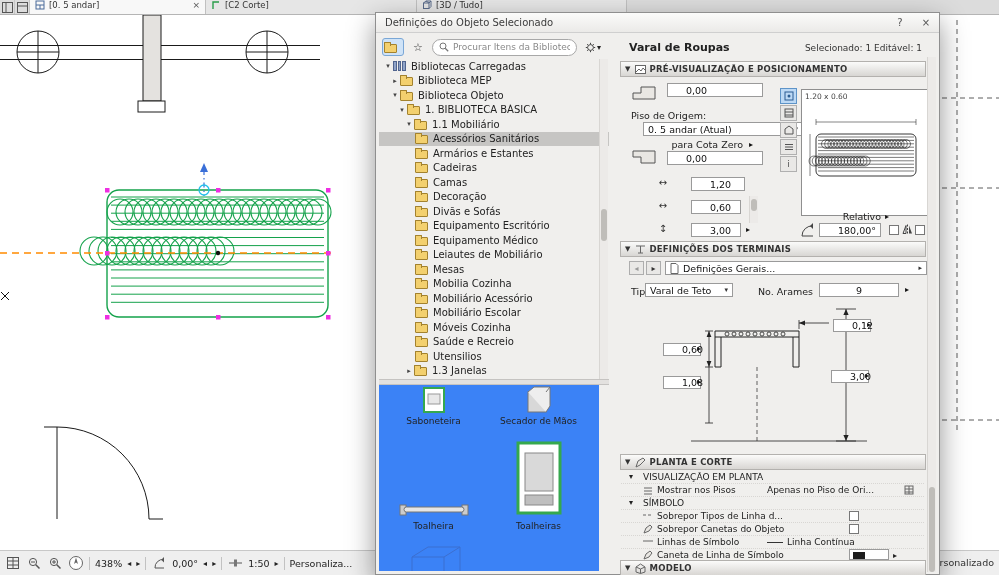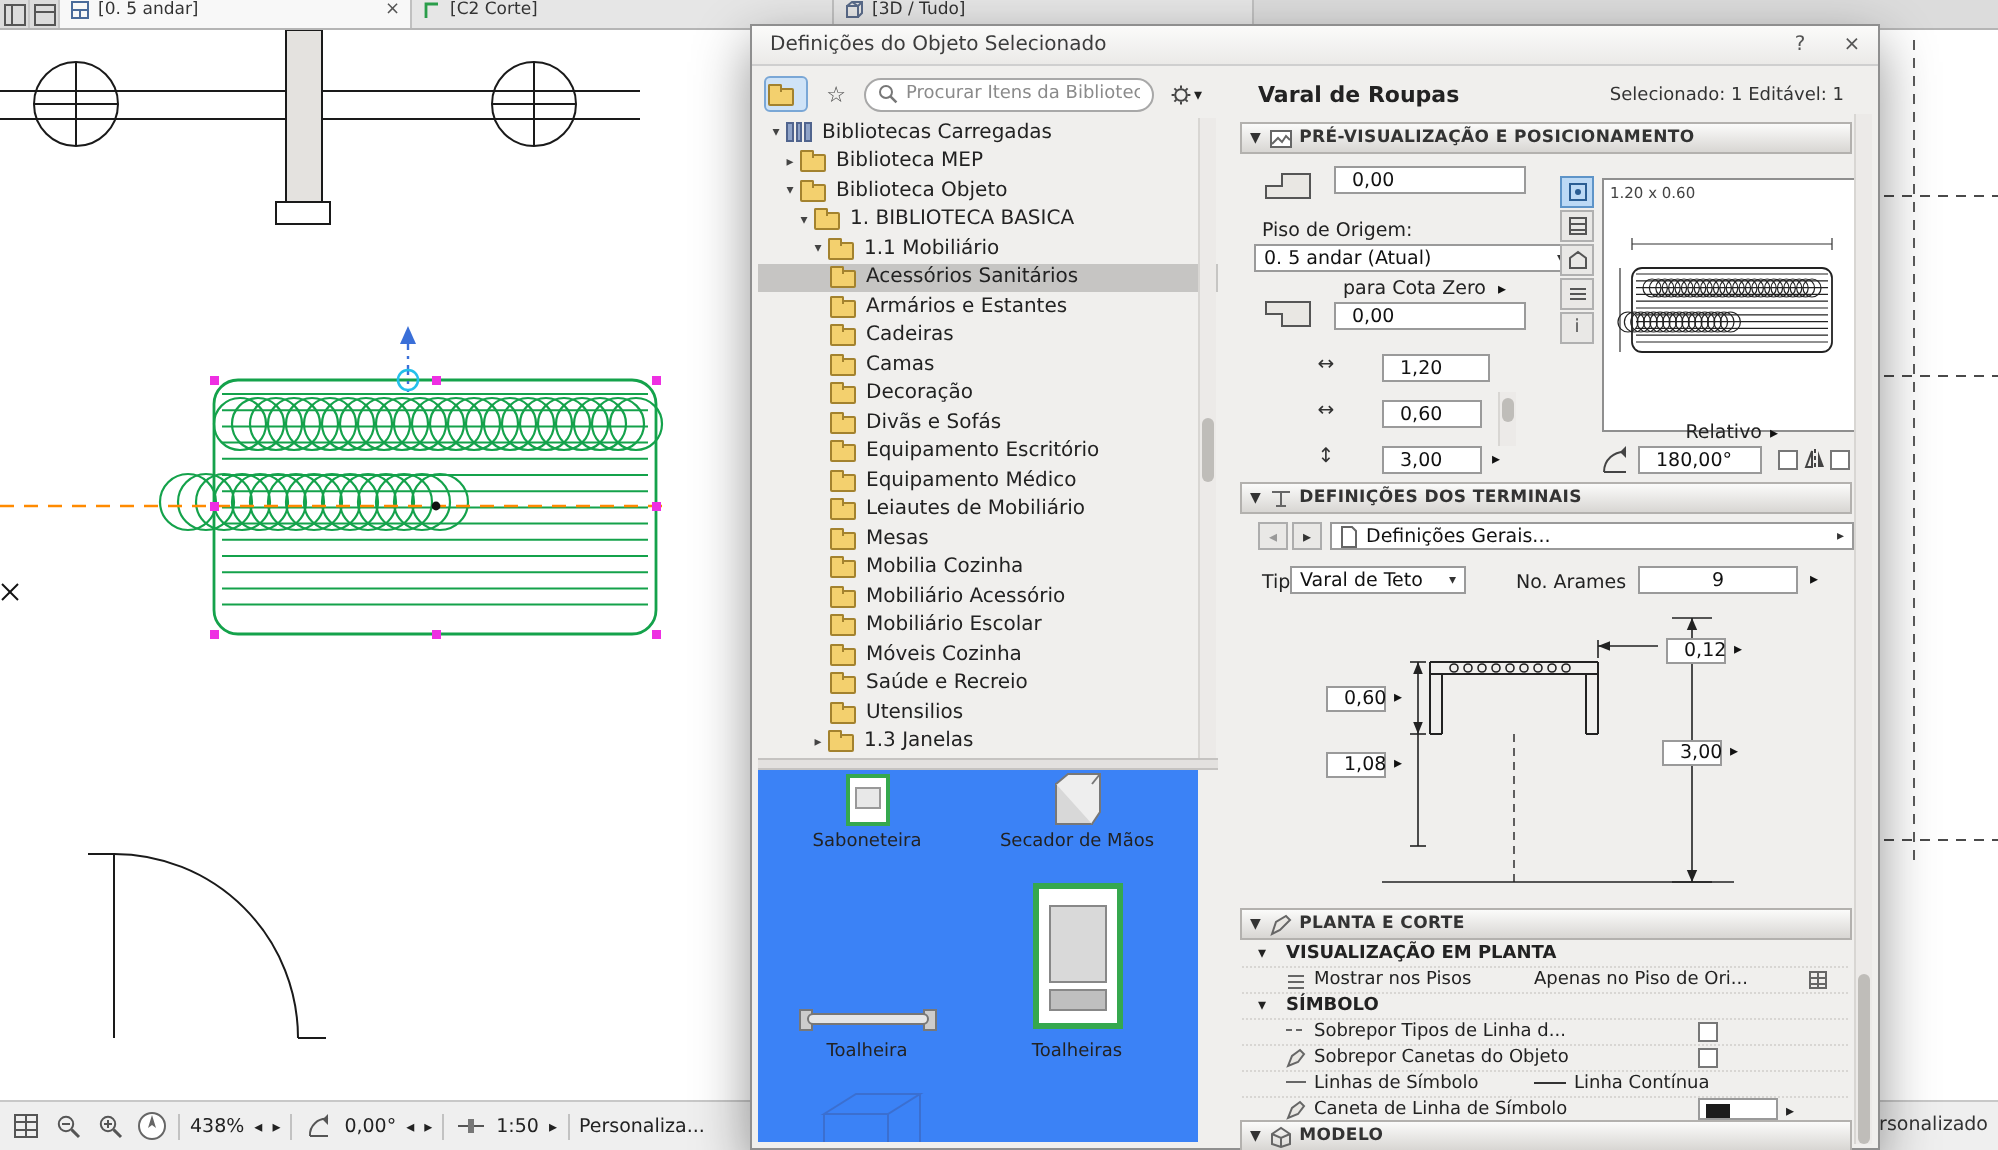--- a/index.html
+++ b/index.html
@@ -55,35 +55,35 @@
 .thumbs{position:absolute;left:0;right:10px;top:352px;bottom:0;background:#3b82f6;overflow:hidden}
 .tcell{position:absolute;width:105px;text-align:center;font-size:9px;color:#222}
 .ticon-box{display:flex;align-items:flex-end;justify-content:center}
 
 
 .right-pane{position:absolute;left:243px;top:20px;right:3px;bottom:0}
 .obj-name{position:absolute;left:10px;top:8px;font-size:11px;font-weight:bold;color:#222}
 .sel-info{position:absolute;right:14px;top:10px;font-size:9px;color:#333}
 .secbar{position:absolute;left:1px;right:10px;height:16px;background:linear-gradient(#fbfbfa,#d8d6d3);border:1px solid #b3b1ae;display:flex;align-items:center;gap:4px;padding:0 4px;font-size:8.5px;font-weight:bold;color:#333;letter-spacing:.2px}
 .secbar .tri{font-size:7px;font-weight:normal}
-.inp{position:absolute;background:#fff;border:1px solid #9a9a9a;font-size:9.5px;display:flex;align-items:center;padding:0 8px;color:#111;height:14px}
+.inp{position:absolute;background:#fff;border:1px solid #9a9a9a;font-size:9.5px;display:flex;align-items:center;padding:0 18px;color:#111;height:14px}
 .combo{position:absolute;background:#fff;border:1px solid #9a9a9a;font-size:9.5px;display:flex;align-items:center;padding:0 4px;color:#111;height:14px;white-space:nowrap;overflow:hidden}
 .combo .dd{margin-left:auto;font-size:7px;color:#333;padding-left:3px}
 .spin-btn{position:absolute;font-size:8px;color:#111}
 .lbl9{position:absolute;font-size:9.5px;color:#222;white-space:nowrap}
 .ficon{position:absolute;display:flex;align-items:center;justify-content:center;color:#333}
 .cb{position:absolute;width:10px;height:10px;background:#fff;border:1px solid #777}
 .strip-btn{position:absolute;left:161px;width:17px;height:16px;border:1px solid #b0b0b0;background:#e9e8e6;display:flex;align-items:center;justify-content:center}
 .strip-btn.sel{background:#bcd9f5;border-color:#5e94c8}
 .pv-box{position:absolute;left:182px;top:56px;width:128px;height:127px;background:#fff;border:1px solid #8f8f8f}
 .pv-size{position:absolute;left:3px;top:2px;font-size:7.5px;color:#444}
 .nav-btn{position:absolute;width:15px;height:14px;border:1px solid #adadad;background:#e9e8e6;text-align:center;line-height:13px;font-size:8px;color:#333}
 .prow{position:absolute;left:2px;right:12px;height:13px;font-size:9px;color:#222;border-bottom:1px dotted #d8d6d3}
 .prow span{position:absolute;top:1px;white-space:nowrap}
-.pgroup{font-weight:bold}
+.pgroup{font-weight:normal}
 .lineglyph{display:inline-block;width:16px;border-top:1.2px solid #333;vertical-align:middle;margin-right:4px}
 .penchip{position:absolute;background:#1c1c1c;width:12px;height:7px;top:2px;left:3px}
 </style>
 </head>
 <body>
 
 <svg class="canvas-svg" width="999" height="575" viewBox="0 0 999 575">
   <g stroke="#1a1a1a" stroke-width="1" fill="none">
     <line x1="0" y1="45.5" x2="320" y2="45.5"></line>
     <line x1="0" y1="59.5" x2="320" y2="59.5"></line>
@@ -500,21 +500,21 @@
       <span>PRÉ-VISUALIZAÇÃO E POSICIONAMENTO</span>
     </div>
 
     <div class="ficon" style="left:12px;top:50px">
         <svg width="26" height="18">
           <path d="M2,16 V10 H10 V4 H24 V16 Z" fill="#e9e7e3" stroke="#555"></path>
         </svg>
       </div>
     <div class="inp" style="left:48px;top:50px;width:96px">0,00</div>
     <div class="lbl9" style="left:12px;top:77px">Piso de Origem:</div>
-    <div class="combo" style="left:8px;top:89px;width:160px">
+    <div class="combo" style="left:24px;top:89px;width:160px">
       <span>0. 5 andar (Atual)</span>
       <span class="dd">▾</span>
     </div>
     <div class="lbl9" style="left:40px;top:106px;width:84px;text-align:right">para Cota Zero</div>
     <div class="spin-btn" style="left:130px;top:107px">▸</div>
     <div class="ficon" style="left:12px;top:116px">
         <svg width="26" height="18">
           <path d="M2,2 V8 H10 V14 H24 V2 Z" fill="#e9e7e3" stroke="#555"></path>
         </svg>
       </div>

